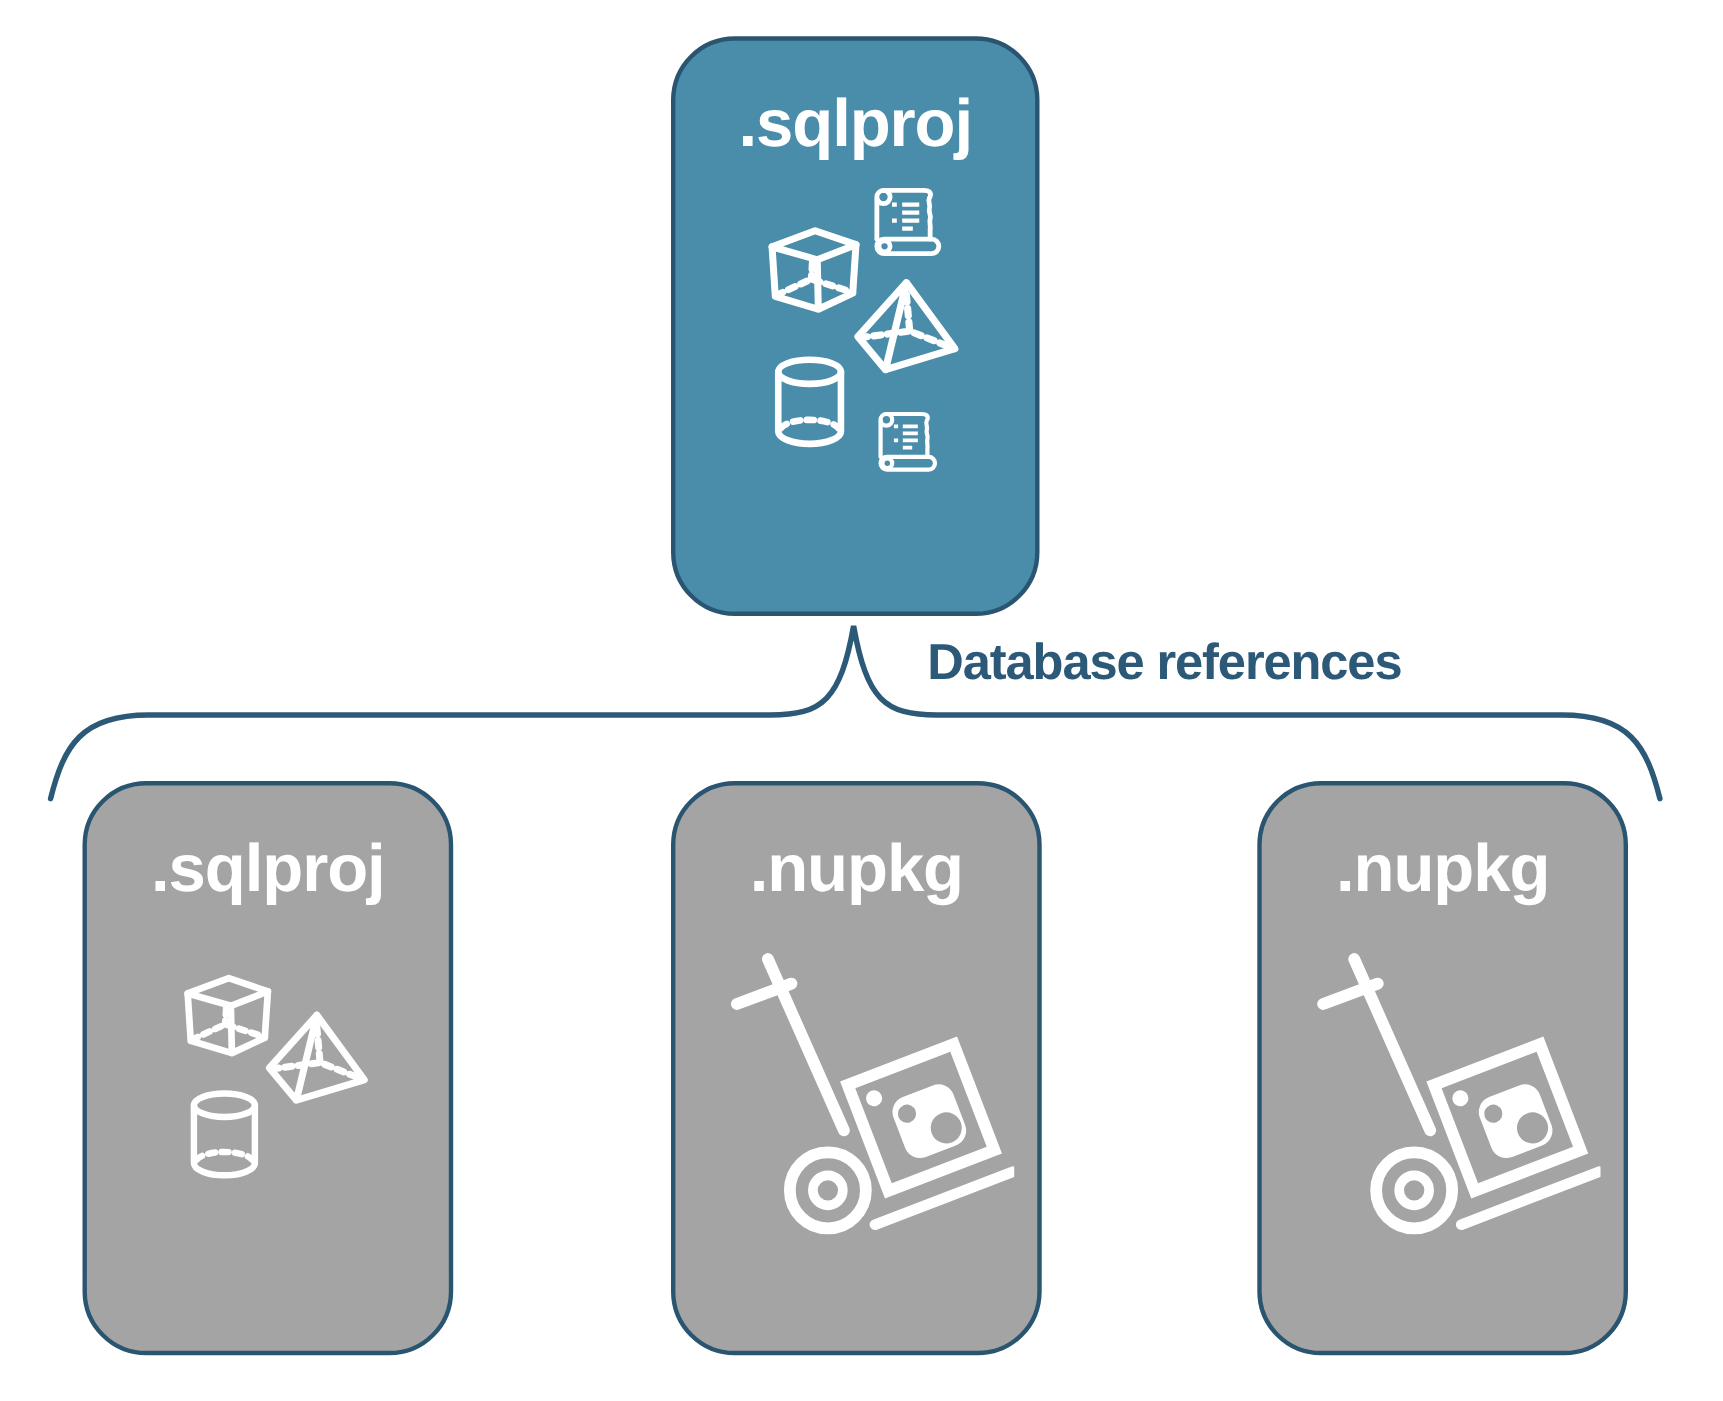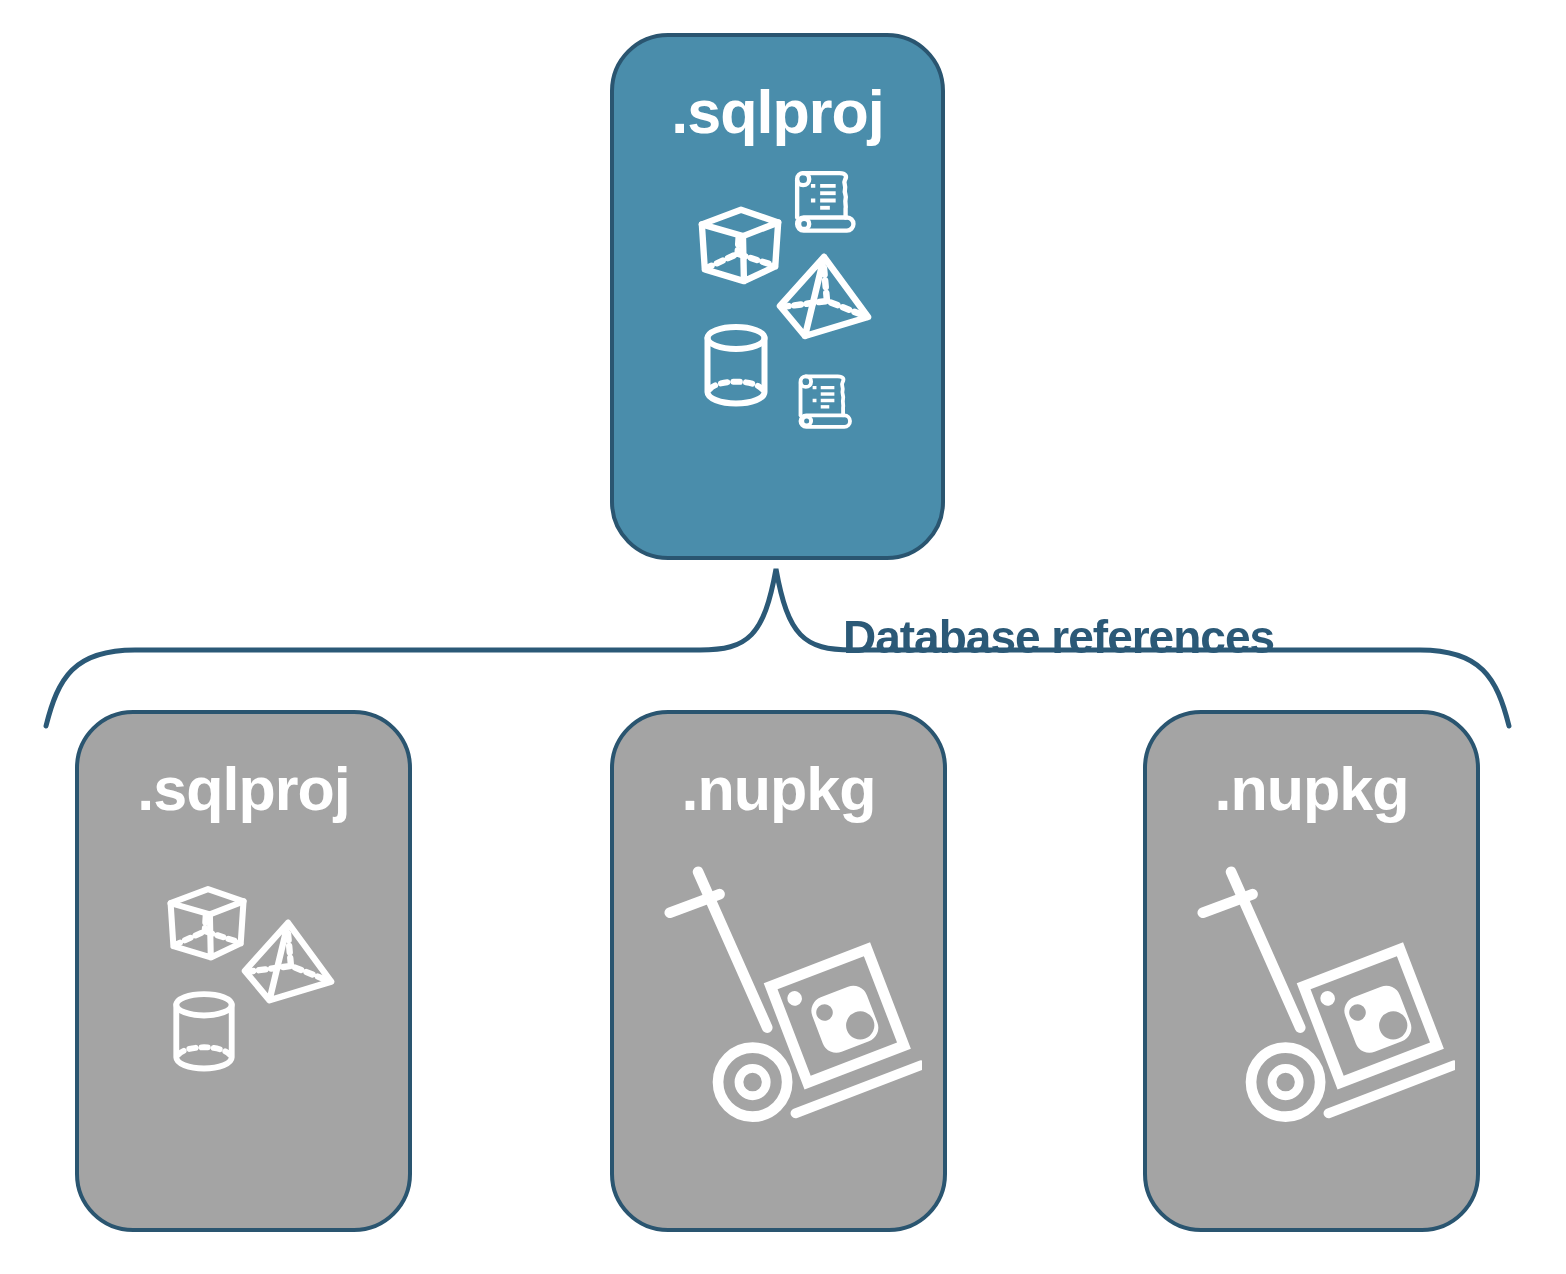--- a/index.html
+++ b/index.html
@@ -19,21 +19,21 @@
   }
   .card.blue{background:var(--accent);width:335px;height:527px;}
   .card.gray{background:var(--gray);width:337px;height:522px;}
   .card-title{
     position:absolute;left:0;right:0;top:40px;text-align:center;
     color:#ffffff;font-size:61px;font-weight:700;letter-spacing:-1px;
   }
   .icon{position:absolute;display:block;}
   .brace-layer{position:absolute;left:0;top:0;width:1566px;height:1274px;pointer-events:none;}
   .connector-label{
-    position:absolute;left:843px;top:612px;width:480px;height:50px;line-height:50px;
+    position:absolute;left:843px;top:576px;width:480px;height:50px;line-height:50px;
     color:var(--label);font-size:46px;font-weight:700;letter-spacing:-1px;white-space:nowrap;
   }
 </style>
 </head>
 <body>
 
 <div class="canvas">
 
   <svg width="0" height="0" style="position:absolute" aria-hidden="true">
     <defs>

